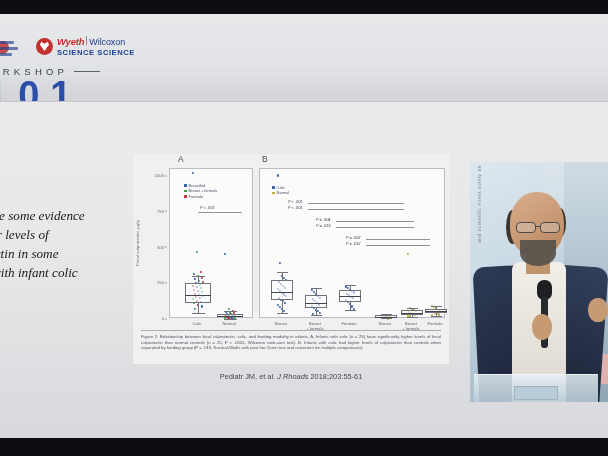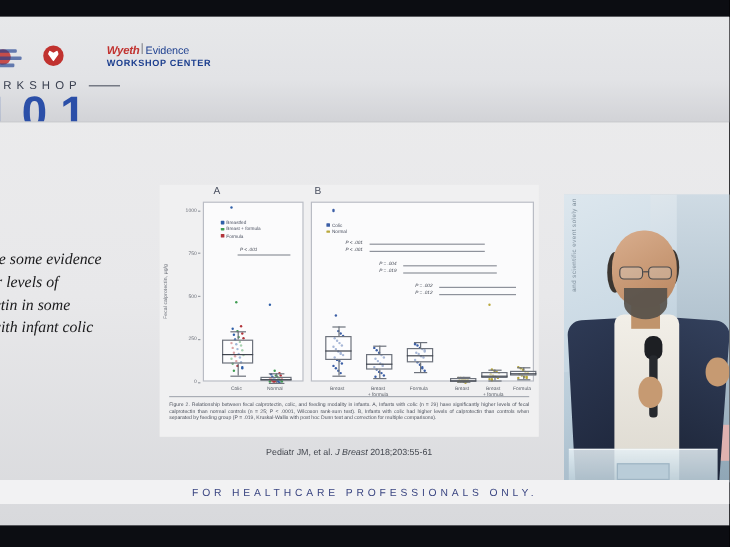--- a/index.html
+++ b/index.html
@@ -26,21 +26,21 @@
   .logo-partial .lp-l1, .logo-partial .lp-l2, .logo-partial .lp-l3 {
         position:absolute; left:2px; height:3px; background:#1d3f8f; opacity:.65; border-radius:1px; }
   .logo-partial .lp-l1 { top:1px; width:16px; }
   .logo-partial .lp-l2 { top:7px; width:20px; }
   .logo-partial .lp-l3 { top:13px; width:14px; }
 
   .logo-wyeth { position:absolute; left:36px; top:22px; display:flex; align-items:center; gap:4px; }
   .wy-seal { width:17px; height:17px; border-radius:50%; background:#c1322f; position:relative; flex:0 0 auto; }
   .wy-seal::after { content:""; position:absolute; left:4px; top:3.5px; width:9px; height:10px;
         background:#fff; clip-path:polygon(50% 100%,0 38%,14% 8%,50% 26%,86% 8%,100% 38%); }
-  .wy-txt { line-height:1;margin-left:32px; }
+  .wy-txt { line-height:1; }
   .wy-row1 { display:flex; align-items:baseline; gap:2px; }
   .wy-wyeth { font-size:9.5px; font-weight:bold; color:#c1322f; font-style:italic; letter-spacing:-.2px; }
   .wy-bar { width:1px; height:9px; background:#8b8d93; display:inline-block; }
   .wy-nutr { font-size:9px; color:#1d3f8f; letter-spacing:-.1px; }
   .wy-row2 { font-size:7.6px; font-weight:bold; color:#1d3f8f; letter-spacing:.55px; margin-top:1.5px; }
 
   .workshop-row { position:absolute; left:-22px; top:52px; display:flex; align-items:center; gap:6px; }
   .workshop-txt { font-size:9.5px; color:#3a4050; letter-spacing:4.2px; font-weight:500; }
   .workshop-rule { width:26px; height:1.5px; background:#3a4050; opacity:.8; }
   .big-101 { position:absolute; left:-14px; top:62px; font-size:38px; font-weight:bold;
@@ -172,23 +172,23 @@
           <div class="lp-l2"></div>
           <div class="lp-l3"></div>
       </div>
 
       <div class="logo-wyeth">
         <div class="wy-seal"></div>
         <div class="wy-txt">
           <div class="wy-row1">
             <span class="wy-wyeth">Wyeth</span>
             <span class="wy-bar"></span>
-            <span class="wy-nutr">Evidence</span>
+            <span class="wy-nutr">Wilcoxon</span>
           </div>
-          <div class="wy-row2">WORKSHOP CENTER</div>
+          <div class="wy-row2">SCIENCE SCIENCE</div>
         </div>
       </div>
 
       <div class="workshop-row">
         <span class="workshop-txt">WORKSHOP</span>
         <span class="workshop-rule"></span>
       </div>
       <div class="big-101">101</div>
     </div>
 
@@ -473,21 +473,21 @@
             <div class="xlab" style="left: 278px; top: 3px;">Breast<br>+ formula</div>
             <div class="xlab" style="left: 302px; top: 3px;">Formula</div>
           </div>
       </div>
 
       <div class="fig-rule"></div>
       <div class="fig-caption">Figure 2. Relationship between fecal calprotectin, colic, and feeding modality in infants. A, Infants with colic (n = 29) have significantly higher levels of fecal calprotectin than normal controls (n = 25; P &lt; .0001, Wilcoxon rank-sum test). B, Infants with colic had higher levels of calprotectin than controls when separated by feeding group (P = .019, Kruskal-Wallis with post hoc Dunn test and correction for multiple comparisons).</div>
     </div>
 
     <div class="citation">
-      <span>Pediatr JM, et al. </span><i>J Breast</i><span> 2018;203:55-61</span>
+      <span>Pediatr JM, et al. </span><i>J Rhoads</i><span> 2018;203:55-61</span>
     </div>
 
     <div class="video-inset">
       <div class="vi-bg"></div>
       <div class="vi-wall-r"></div>
       <div class="vi-pink"></div>
       <div class="vi-board">
         <div class="vi-board-txt">and scientific event solely an</div>
       </div>
       <div class="vi-jacket-l"></div>
@@ -502,19 +502,16 @@
       <div class="vi-glass r"></div>
       <div class="vi-glass-br"></div>
       <div class="vi-mic-head"></div>
       <div class="vi-mic-body"></div>
       <div class="vi-hand-l"></div>
       <div class="vi-hand-r"></div>
       <div class="vi-podium"></div>
       <div class="vi-podium-plate"></div>
     </div>
 
-    <div class="hcp-banner">
-      <span class="hcp-text">FOR HEALTHCARE PROFESSIONALS ONLY.</span>
-    </div>
   </div>
 
   <div class="letterbox-bottom"></div>
 </div>
 
 </body></html>

